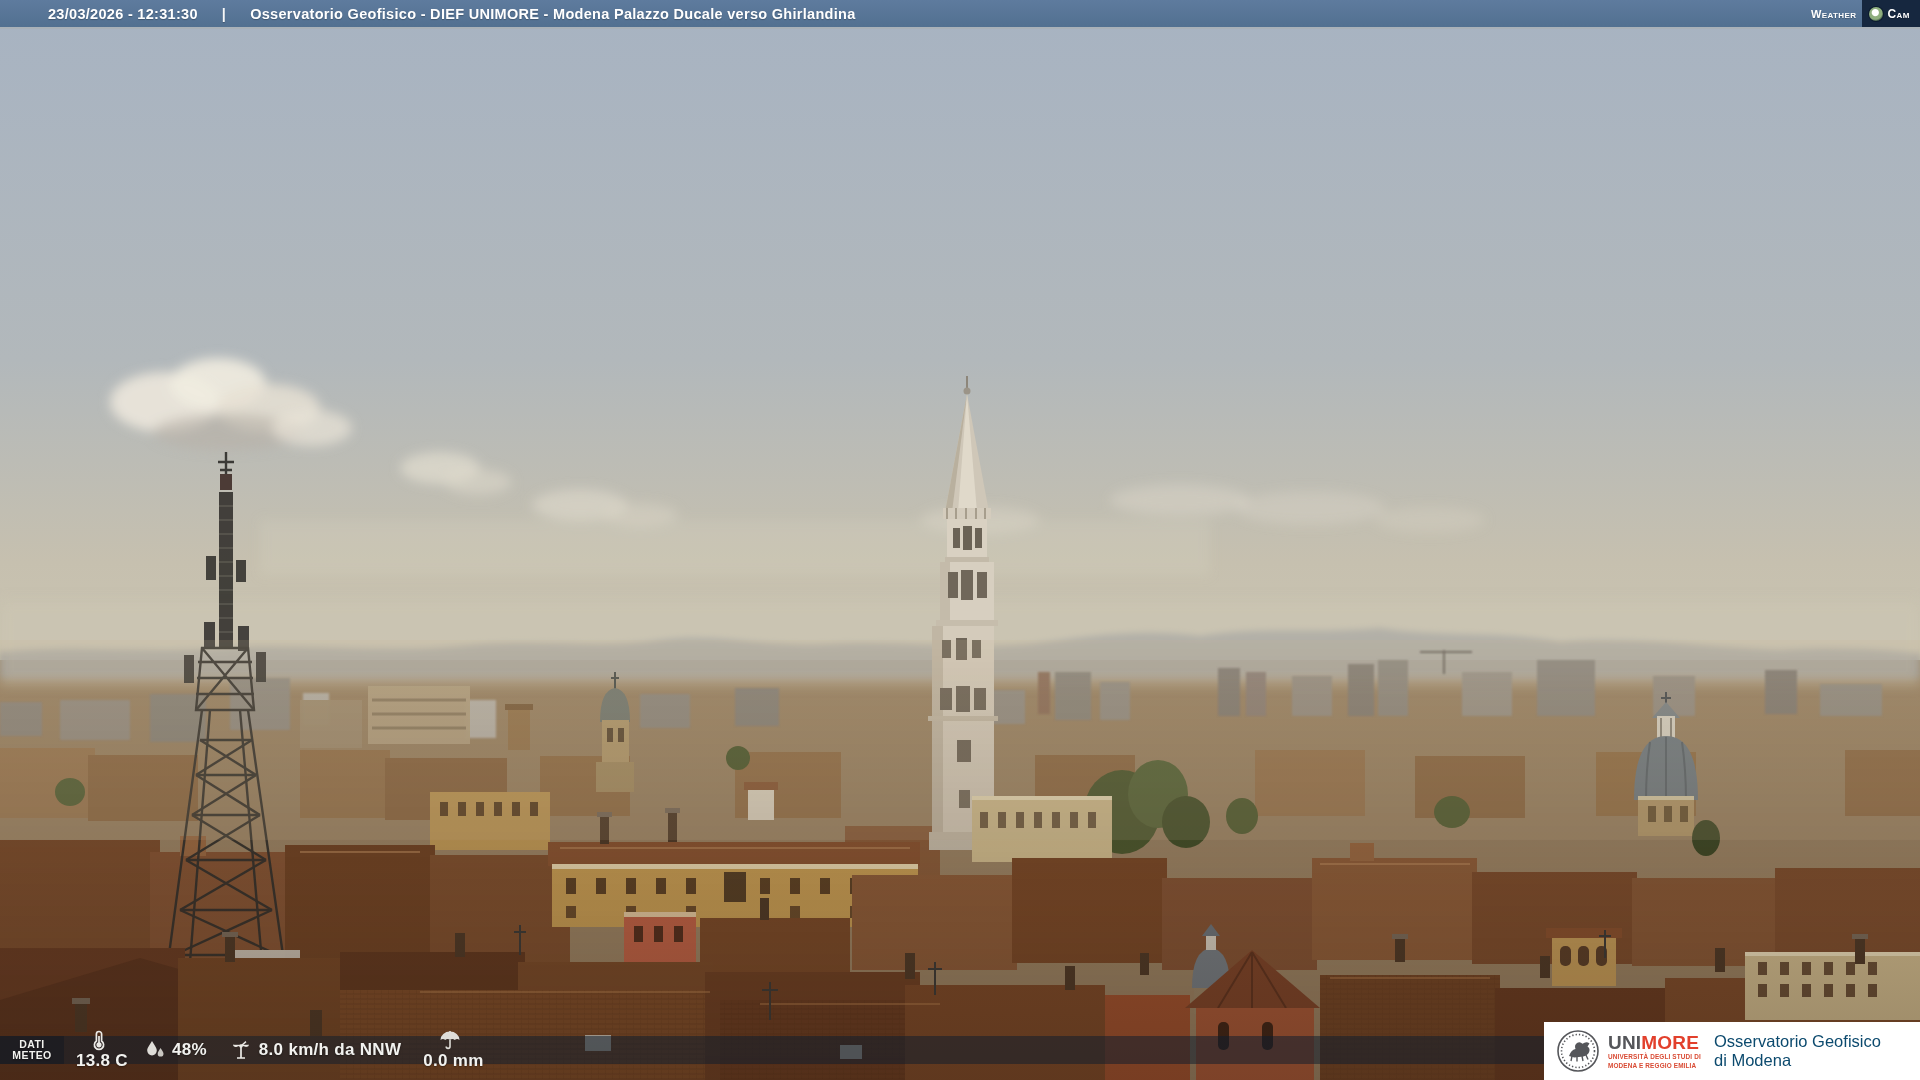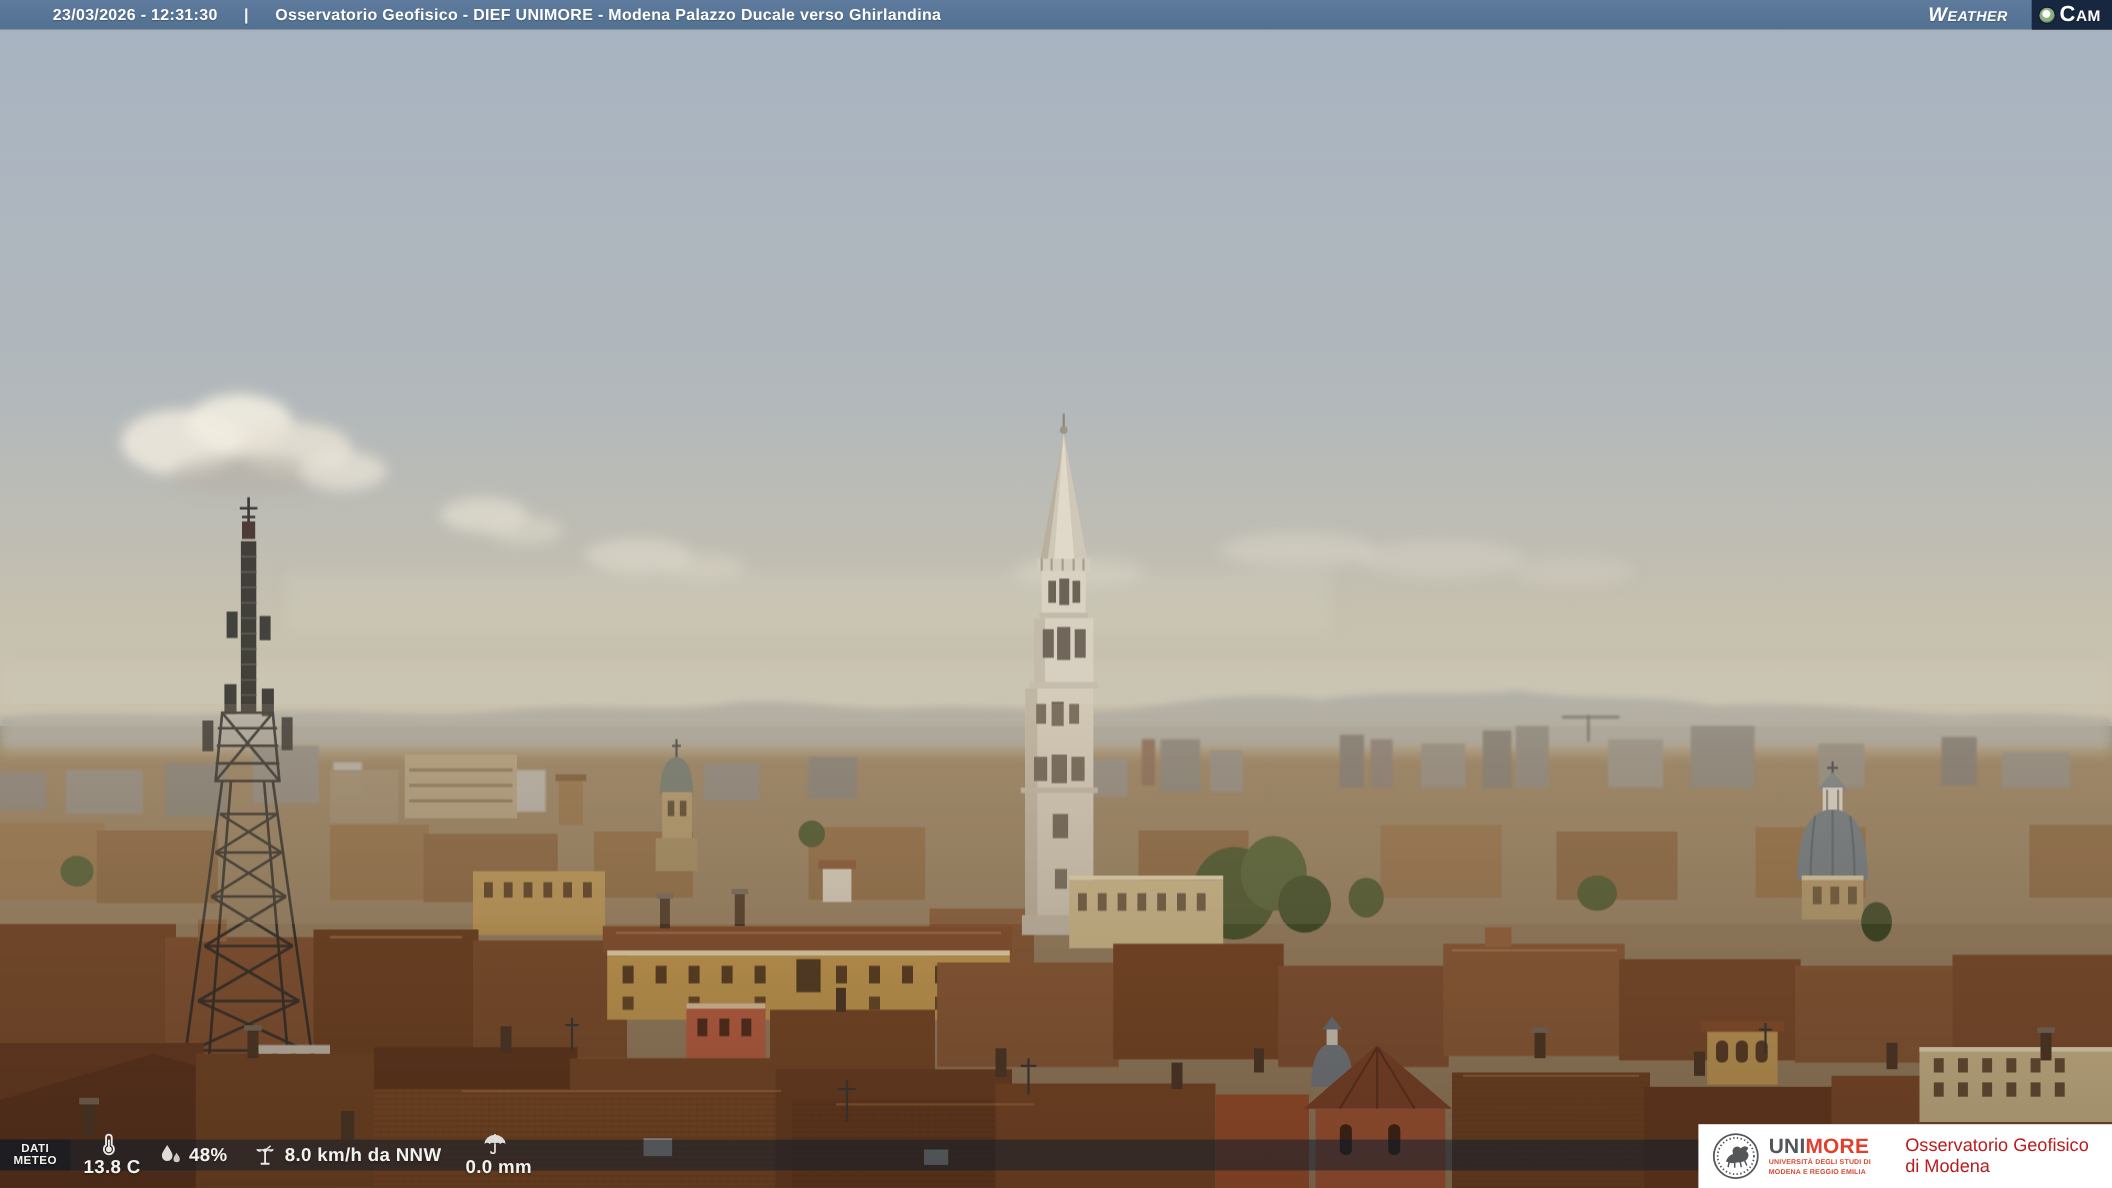--- a/index.html
+++ b/index.html
@@ -11,47 +11,47 @@
   .topbar{position:absolute;top:0;left:0;right:0;height:27px;
           background:linear-gradient(#5e7b9e,#527090);
           border-bottom:2px solid #a9b1b8;
           color:#fff;display:flex;align-items:center;
           font-size:14.5px;font-weight:bold;letter-spacing:.3px;
           text-shadow:0 1px 1px rgba(0,0,0,.25);}
   .timestamp{margin-left:48px;white-space:nowrap;text-align:center;}
   .sep{margin:0 24px;opacity:.95;}
   .cam-title{white-space:nowrap;}
   .wclogo{position:absolute;right:0;top:0;height:100%;display:flex;align-items:center;cursor:pointer;}
-  .wclogo .w{font-variant:small-caps;font-size:18px;font-weight:bold;letter-spacing:.4px;margin-right:22px;font-style:italic;}
+  .wclogo .w{font-variant:small-caps;font-size:11px;font-weight:bold;letter-spacing:.4px;margin-right:6px;}
   .cambox{height:100%;background:#16273f;display:flex;align-items:center;padding:0 10px 0 7px;}
   .globe{width:14px;height:14px;border-radius:50%;margin-right:4px;
          background:radial-gradient(circle at 45% 40%,#ffffff 0 27%,#8fae7e 36% 58%,#49634c 72%,#2e4340 100%);
          box-shadow:0 0 0 1px #0d1b2e;}
-  .cam{font-variant:small-caps;font-size:20px;font-weight:bold;letter-spacing:.5px;}
+  .cam{font-variant:small-caps;font-size:12px;font-weight:bold;letter-spacing:.5px;}
 
   
   .bottombar{position:absolute;left:0;right:0;bottom:16px;height:28px;
              background:rgba(14,28,46,.52);display:flex;align-items:center;
              color:#f2f2ef;font-weight:bold;text-shadow:0 1px 2px rgba(0,0,0,.45);}
   .dati{width:64px;height:100%;background:rgba(8,18,32,.35);
         display:flex;flex-direction:column;align-items:center;justify-content:center;
         font-size:10.5px;line-height:11px;letter-spacing:.4px;}
   .metric{display:flex;align-items:center;font-size:17px;letter-spacing:.3px;white-space:nowrap;}
   .metric svg{margin-right:6px;flex:0 0 auto;}
   .m-temp{margin-left:12px;flex-direction:column;} .m-hum{margin-left:16px;} .m-wind{margin-left:22px;text-align:right;} .m-rain{margin-left:22px;flex-direction:column;}
 
   
   .brandbox{position:absolute;right:0;bottom:0;width:376px;height:58px;background:#fff;
             display:flex;align-items:center;}
   .seal{width:44px;height:44px;margin-left:12px;flex:0 0 auto;}
   .brand-mid{margin-left:8px;width:96px;flex:0 0 auto;}
   .unimore{font-size:19px;font-weight:bold;line-height:19px;letter-spacing:.2px;}
   .uni{color:#55565a;} .more{color:#e2402c;}
   .uniline{font-size:6.4px;color:#d94a33;line-height:7.5px;letter-spacing:.15px;font-weight:bold;margin-top:1px;}
-  .brand-right{margin-left:28px;color:#b91c1c;font-size:16.5px;line-height:19.5px;}
+  .brand-right{margin-left:10px;color:#0c4a6e;font-size:16.5px;line-height:19.5px;}
 </style>
 </head>
 <body>
 
 <div class="stage">
 
   <svg class="scene" viewBox="0 0 1920 1080" preserveAspectRatio="none" aria-hidden="true">
     <defs>
       <linearGradient id="sky" x1="0" y1="0" x2="0" y2="1">
         <stop offset="0" stop-color="#a7b3c2"></stop>

